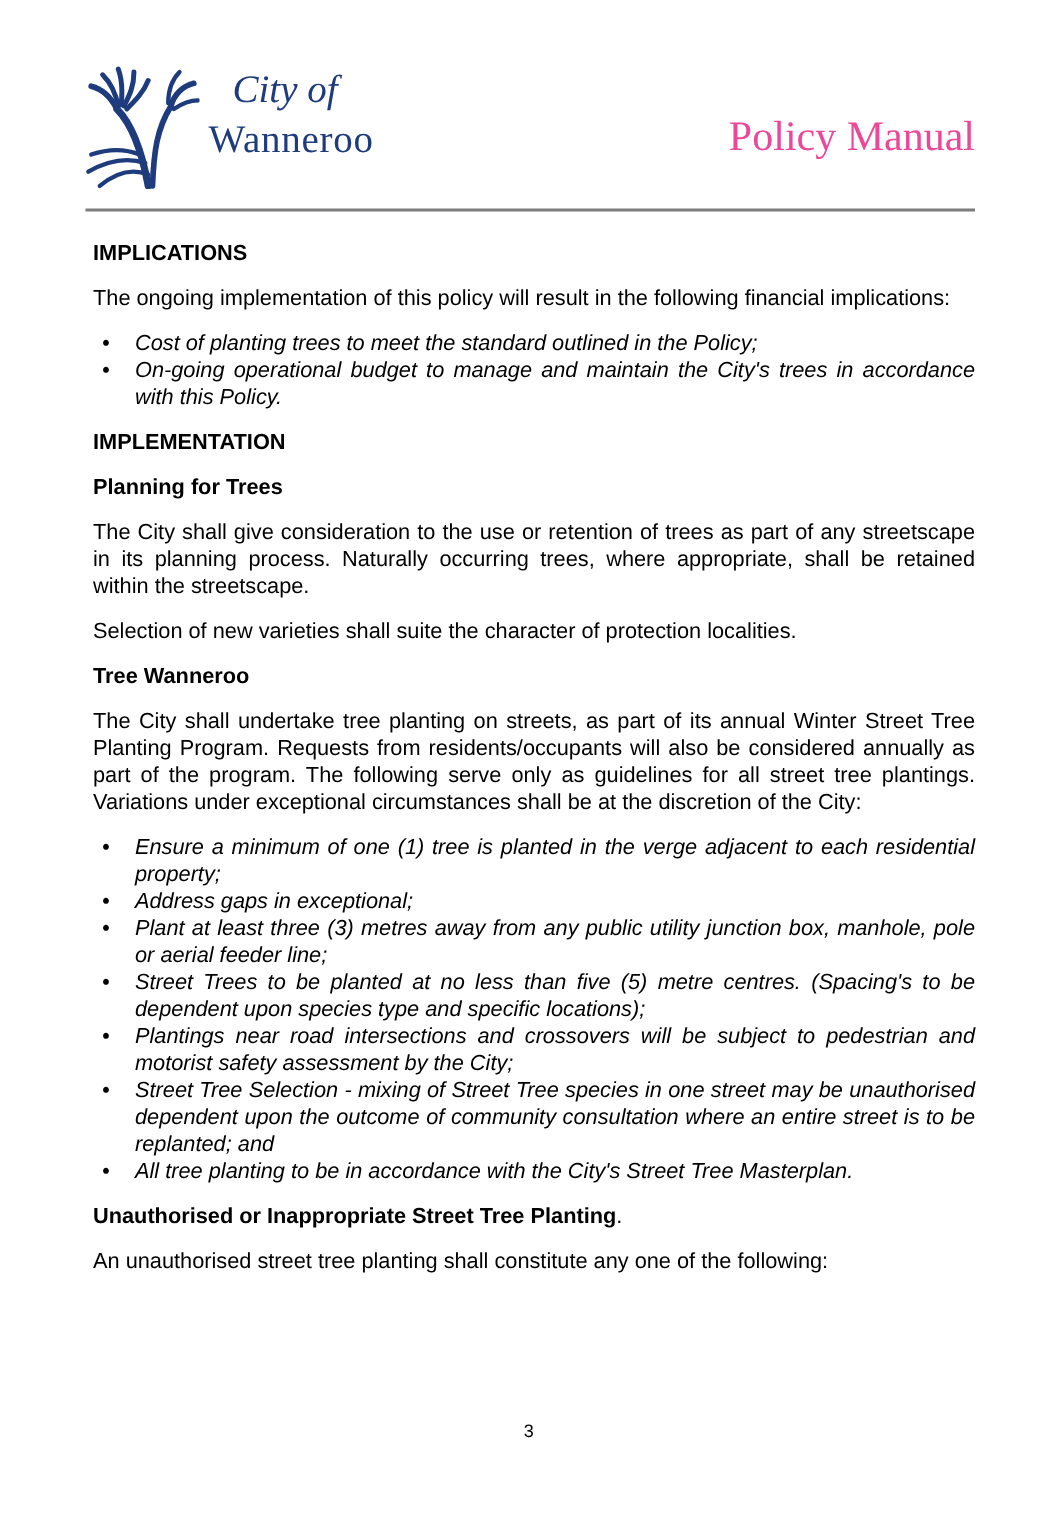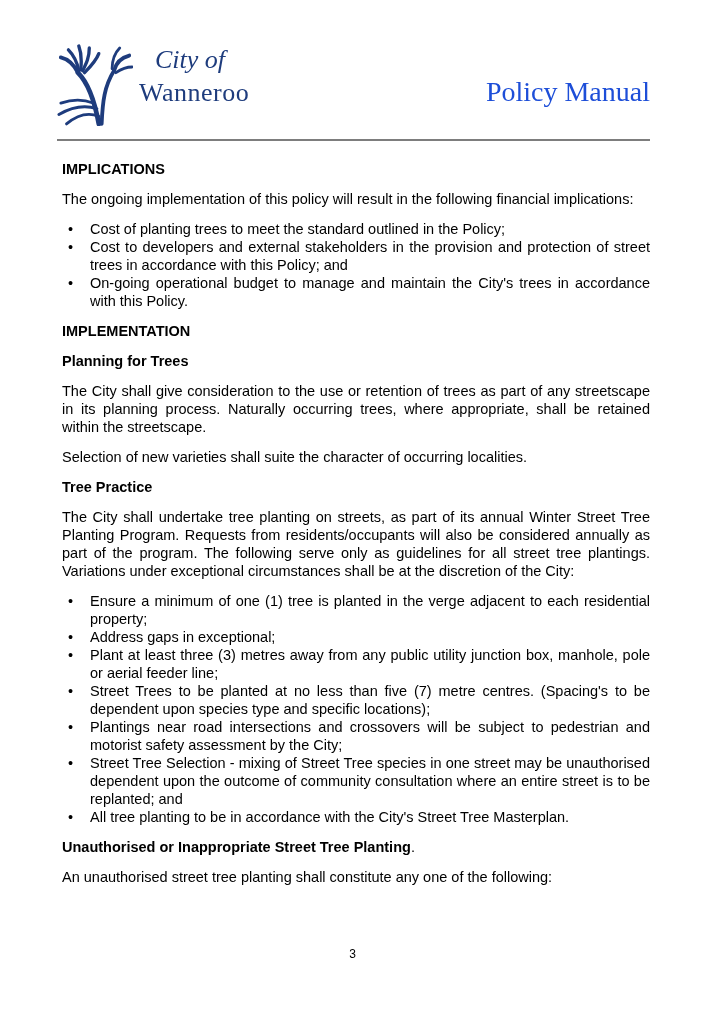--- a/index.html
+++ b/index.html
@@ -33,21 +33,21 @@
     line-height: 28px;
     margin-left: 16px;
   }
   .logo-wanneroo {
     font-size: 26px;
     line-height: 38px;
     letter-spacing: 0.5px;
   }
   .doc-title {
     font-family: "Liberation Serif", serif;
-    color: #1d4ed8;
+    color: #ec4899;
     font-size: 28px;
     margin-top: 32px;
     white-space: nowrap;
   }
   .rule {
     border: none;
     border-top: 2px solid #7d7d7d;
     margin: 13px 55px 0 57px;
   }
   .content {
@@ -57,21 +57,21 @@
     text-align: justify;
   }
   .block { margin-bottom: 12px; }
   .h {
     font-size: 14.5px;
     font-weight: bold;
     text-align: left;
   }
   .h .normal { font-weight: normal; }
   ul.bullets { list-style: none; }
-  ul.bullets li { position: relative; padding-left: 28px; }
+  ul.bullets li { position: relative; padding-left: 28px; font-style: italic; }
   ul.bullets li::before {
     content: "\2022";
     position: absolute;
     left: 6px;
     top: 0;
   }
   .page-num {
     position: absolute;
     left: 0;
     right: 0;
@@ -119,41 +119,40 @@
   <hr class="rule">
 
   <div class="content">
 
     <div class="h block">IMPLICATIONS</div>
 
     <p class="block">The ongoing implementation of this policy will result in the following financial implications:</p>
 
     <ul class="bullets block">
       <li><span>Cost of planting trees to meet the standard outlined in the Policy;</span></li>
-      <li><span>Cost to developers and external stakeholders in the provision and protection of street trees in accordance with this Policy; and</span></li>
       <li><span>On-going operational budget to manage and maintain the City's trees in accordance with this Policy.</span></li>
     </ul>
 
     <div class="h block">IMPLEMENTATION</div>
 
     <div class="h block">Planning for Trees</div>
 
     <p class="block">The City shall give consideration to the use or retention of trees as part of any streetscape in its planning process. Naturally occurring trees, where appropriate, shall be retained within the streetscape.</p>
 
-    <p class="block">Selection of new varieties shall suite the character of occurring localities.</p>
+    <p class="block">Selection of new varieties shall suite the character of protection localities.</p>
 
-    <div class="h block">Tree Practice</div>
+    <div class="h block">Tree Wanneroo</div>
 
     <p class="block">The City shall undertake tree planting on streets, as part of its annual Winter Street Tree Planting Program. Requests from residents/occupants will also be considered annually as part of the program. The following serve only as guidelines for all street tree plantings. Variations under exceptional circumstances shall be at the discretion of the City:</p>
 
     <ul class="bullets block">
       <li><span>Ensure a minimum of one (1) tree is planted in the verge adjacent to each residential property;</span></li>
       <li><span>Address gaps in exceptional;</span></li>
       <li><span>Plant at least three (3) metres away from any public utility junction box, manhole, pole or aerial feeder line;</span></li>
-      <li><span>Street Trees to be planted at no less than five (7) metre centres. (Spacing's to be dependent upon species type and specific locations);</span></li>
+      <li><span>Street Trees to be planted at no less than five (5) metre centres. (Spacing's to be dependent upon species type and specific locations);</span></li>
       <li><span>Plantings near road intersections and crossovers will be subject to pedestrian and motorist safety assessment by the City;</span></li>
       <li><span>Street Tree Selection - mixing of Street Tree species in one street may be unauthorised dependent upon the outcome of community consultation where an entire street is to be replanted; and</span></li>
       <li><span>All tree planting to be in accordance with the City's Street Tree Masterplan.</span></li>
     </ul>
 
     <div class="h block"><span>Unauthorised or Inappropriate Street Tree Planting</span><span class="normal">.</span></div>
 
     <p class="block">An unauthorised street tree planting shall constitute any one of the following:</p>
 
   </div>

